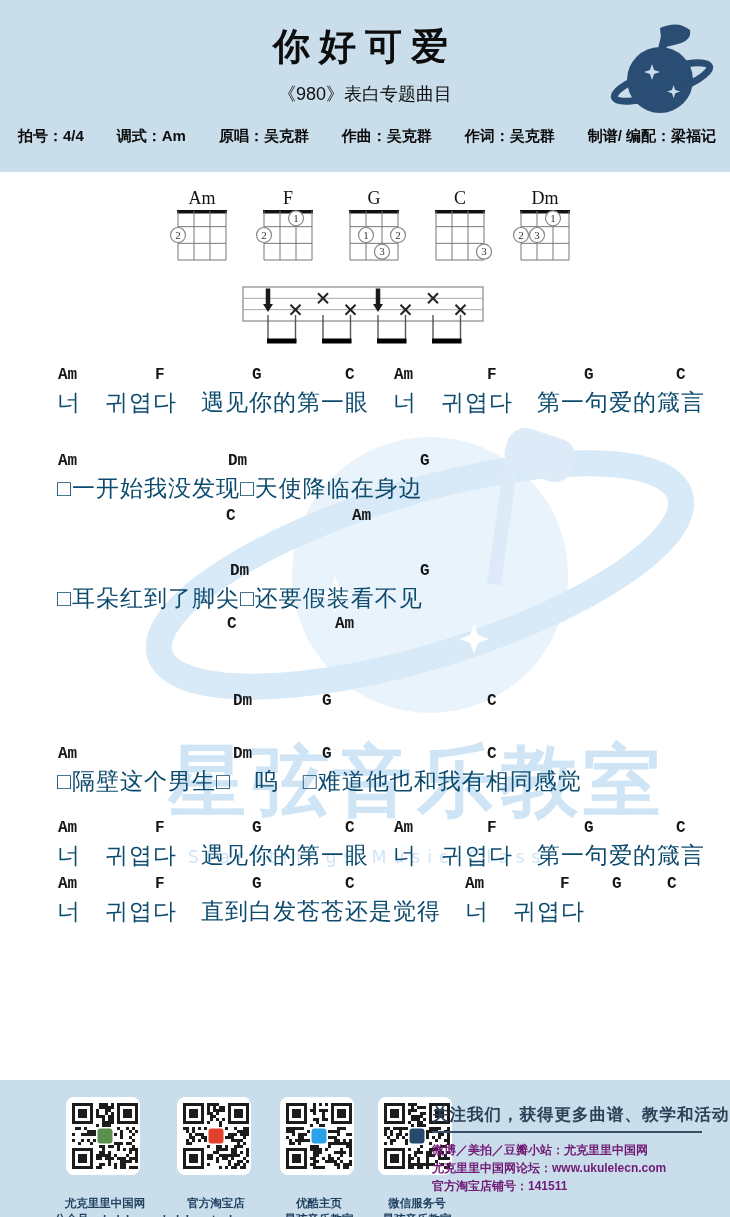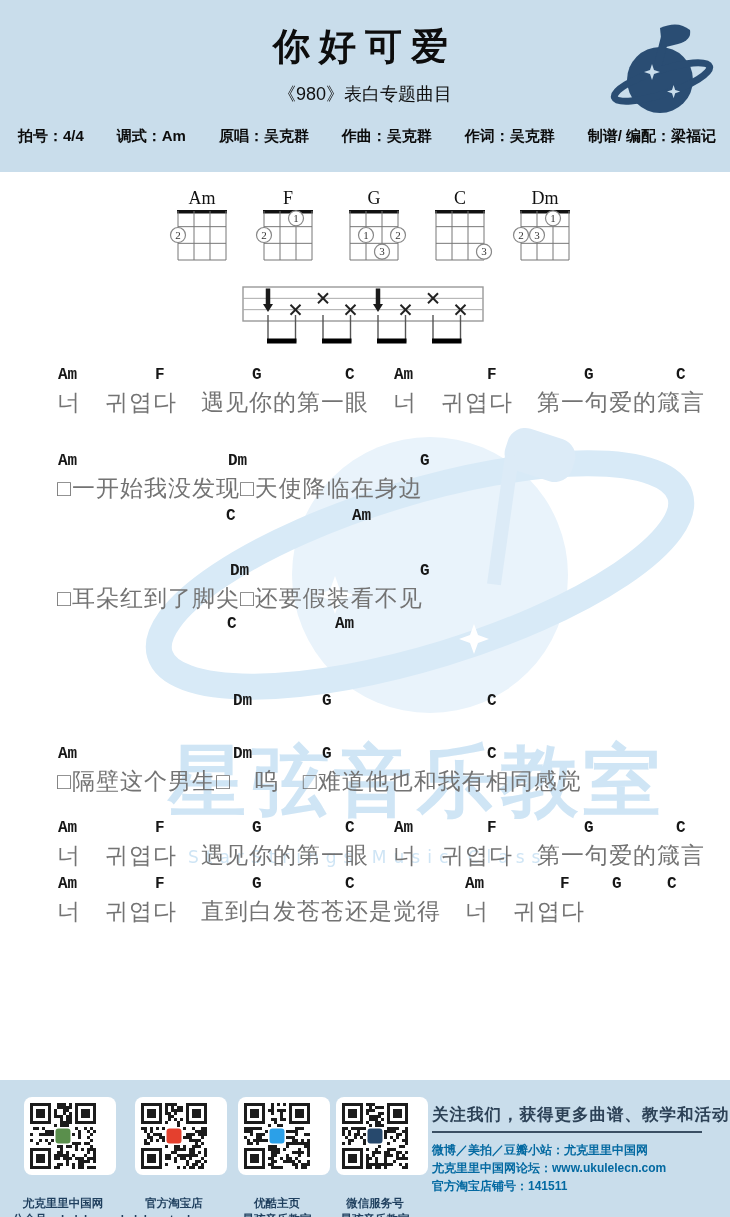--- a/index.html
+++ b/index.html
@@ -23,31 +23,31 @@
          letter-spacing:7px;font-family:"DejaVu Sans",sans-serif;}
   
   .sheet{position:absolute;inset:0;z-index:1;text-align:center;}
   .diag-label{font-family:"Liberation Serif","DejaVu Serif",serif;font-size:18px;fill:#111;}
   .finger-num{font-family:"Liberation Serif","DejaVu Serif",serif;font-size:11px;fill:#333;}
   .lyric-line{position:absolute;left:0;width:730px;height:52px;}
   .chord-row{position:relative;height:22px;}
   .chord{position:absolute;top:0;font-family:"Liberation Mono",monospace;
          font-size:16px;font-weight:600;color:#161616;}
   .lyric-text{position:absolute;top:21px;left:57px;font-size:23px;letter-spacing:1px;
-              font-family:"Liberation Serif","DejaVu Serif",serif;color:#737373;white-space:pre;}
+              font-family:"Liberation Serif","DejaVu Serif",serif;color:#0c4a6e;white-space:pre;}
   
   .footer{position:absolute;left:0;bottom:0;width:730px;height:137px;background:#c9ddeb;}
-  .qr-card{position:absolute;top:17px;width:92px;height:78px;background:#fff;border-radius:8px;}
+  .qr-card{position:absolute;top:17px;width:74px;height:78px;background:#fff;border-radius:8px;margin-left:42px;}
   .qr-card svg{position:absolute;top:6px;left:6px;}
   .qr-label{position:absolute;top:98px;width:130px;text-align:center;font-size:11.5px;
             font-weight:700;color:#1f3f5e;line-height:1.4;}
   .follow-heading{position:absolute;left:432px;top:24px;font-size:16.5px;font-weight:700;
                   color:#2c4156;letter-spacing:1px;}
   .follow-underline{position:absolute;left:432px;top:51px;width:270px;height:2px;background:#3a4f63;}
-  .follow-line{position:absolute;left:432px;font-size:12px;font-weight:600;color:#0369a1;}
+  .follow-line{position:absolute;left:432px;font-size:12px;font-weight:600;color:#701a75;}
 </style>
 </head>
 <body>
 
 <div class="page">
 
   <div class="watermark">
     <svg width="730" height="430" style="position:absolute;top:395px;left:0;">
       <circle cx="430" cy="180" r="138" fill="#e9f3fb"></circle>
       <g transform="rotate(-17 420 180)">

